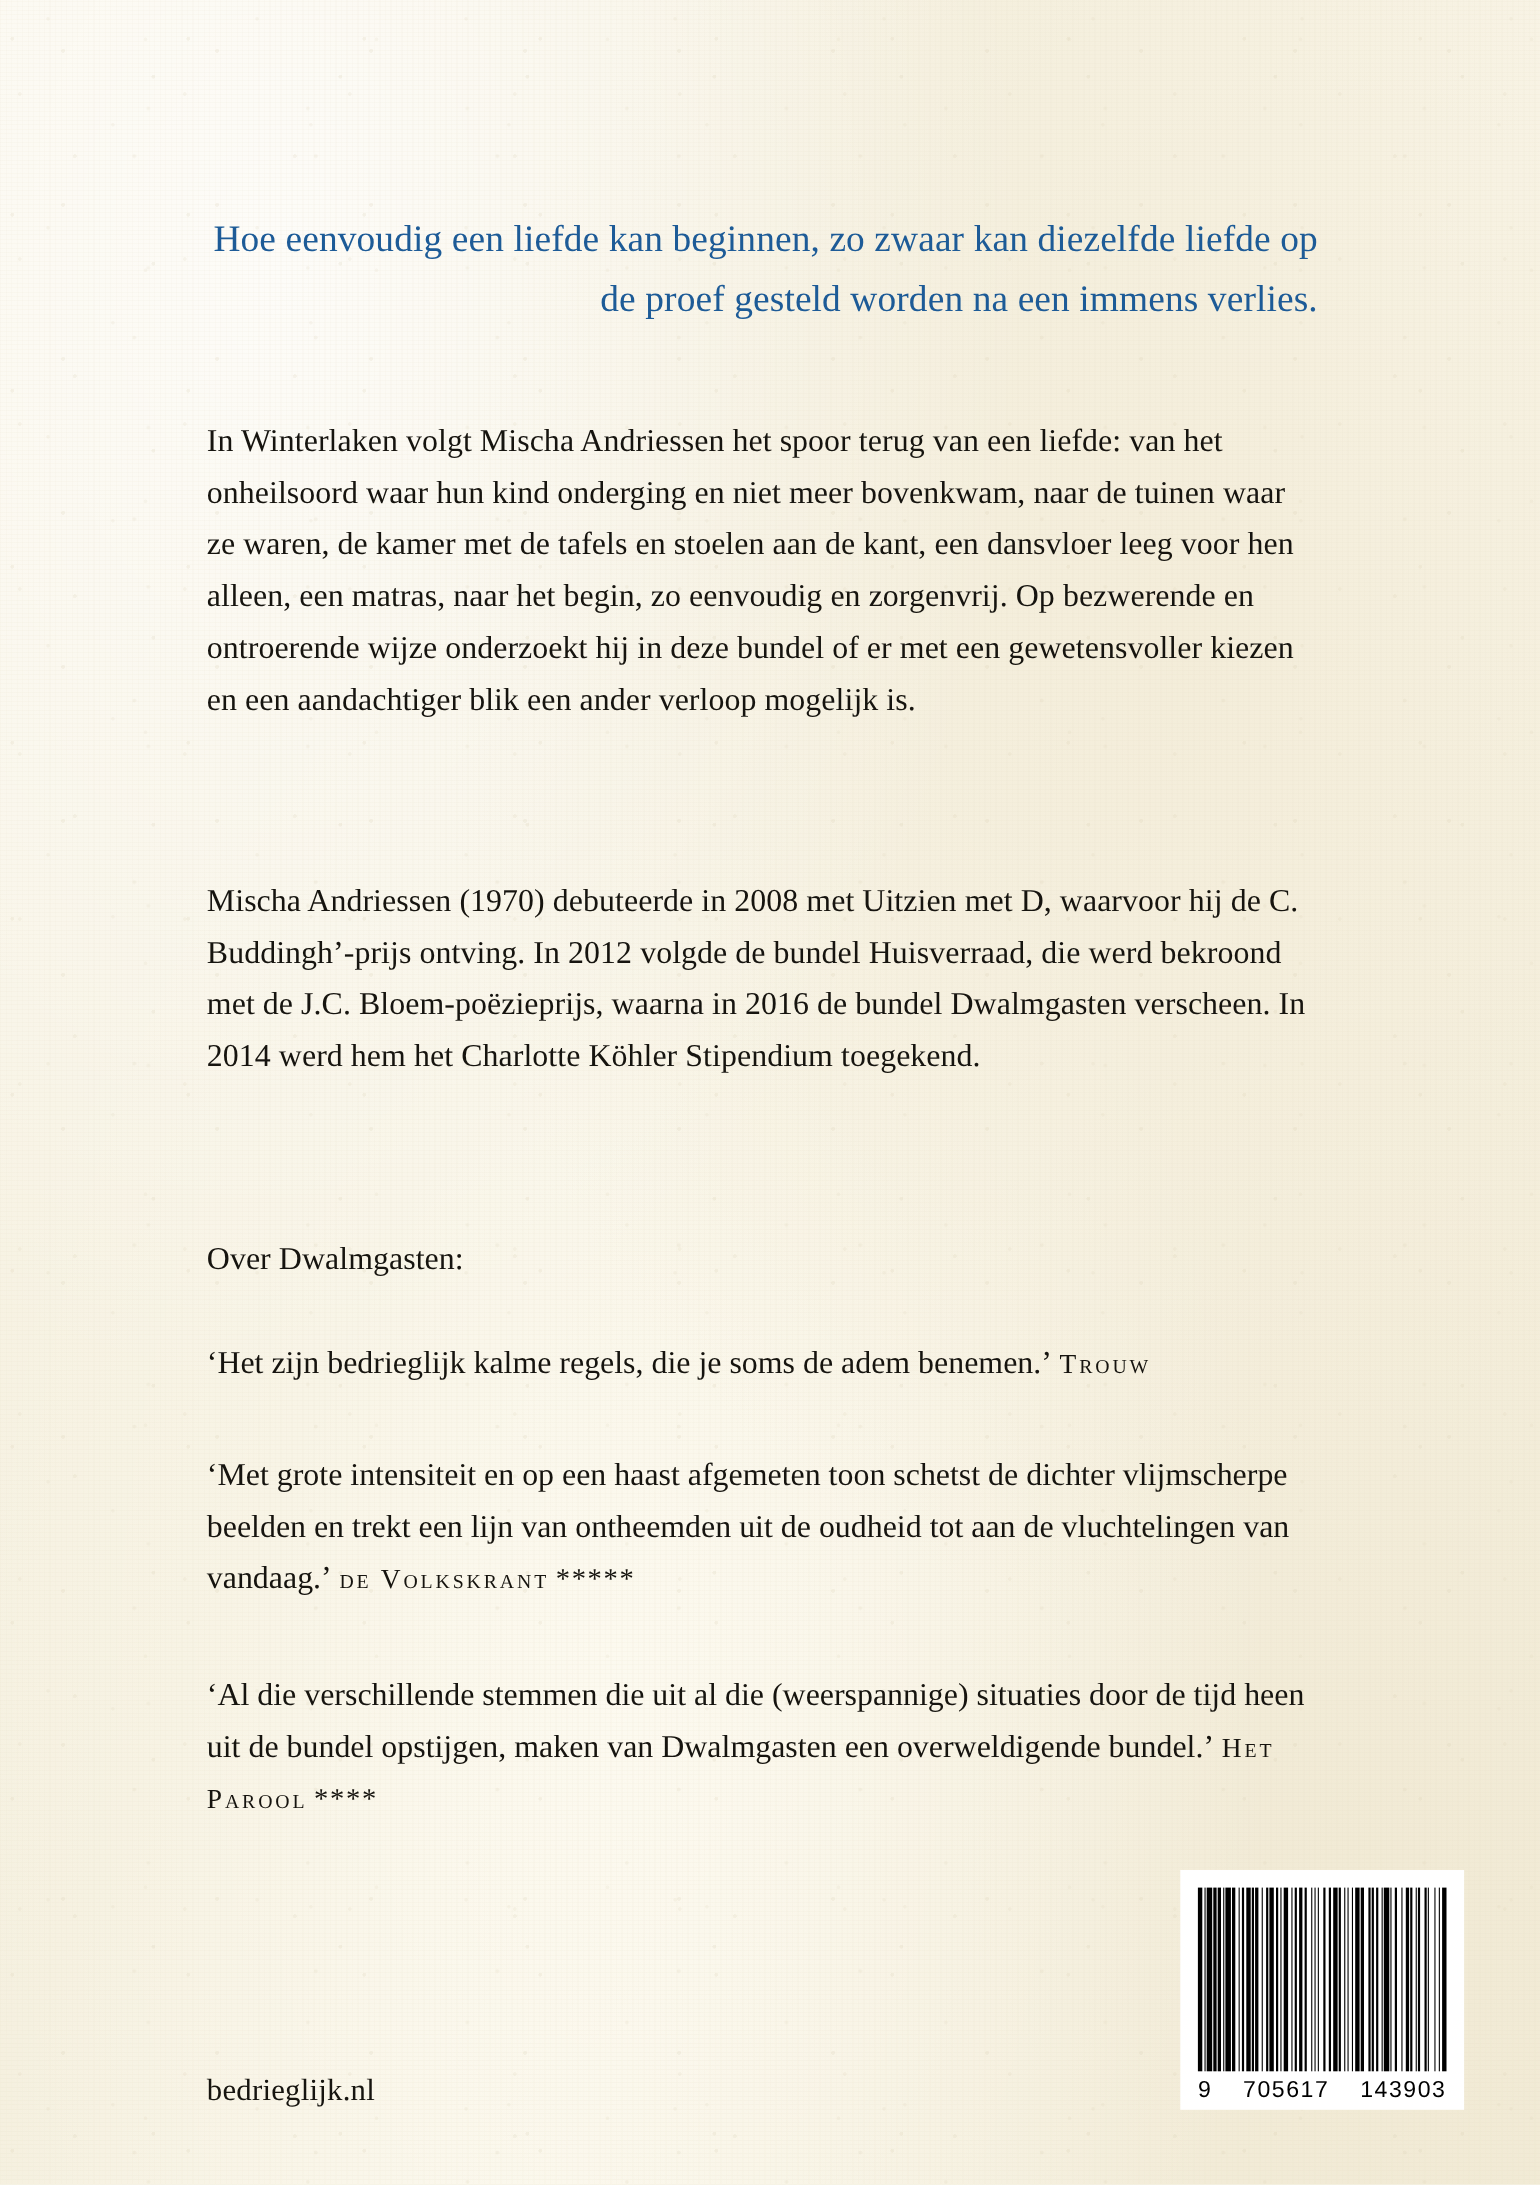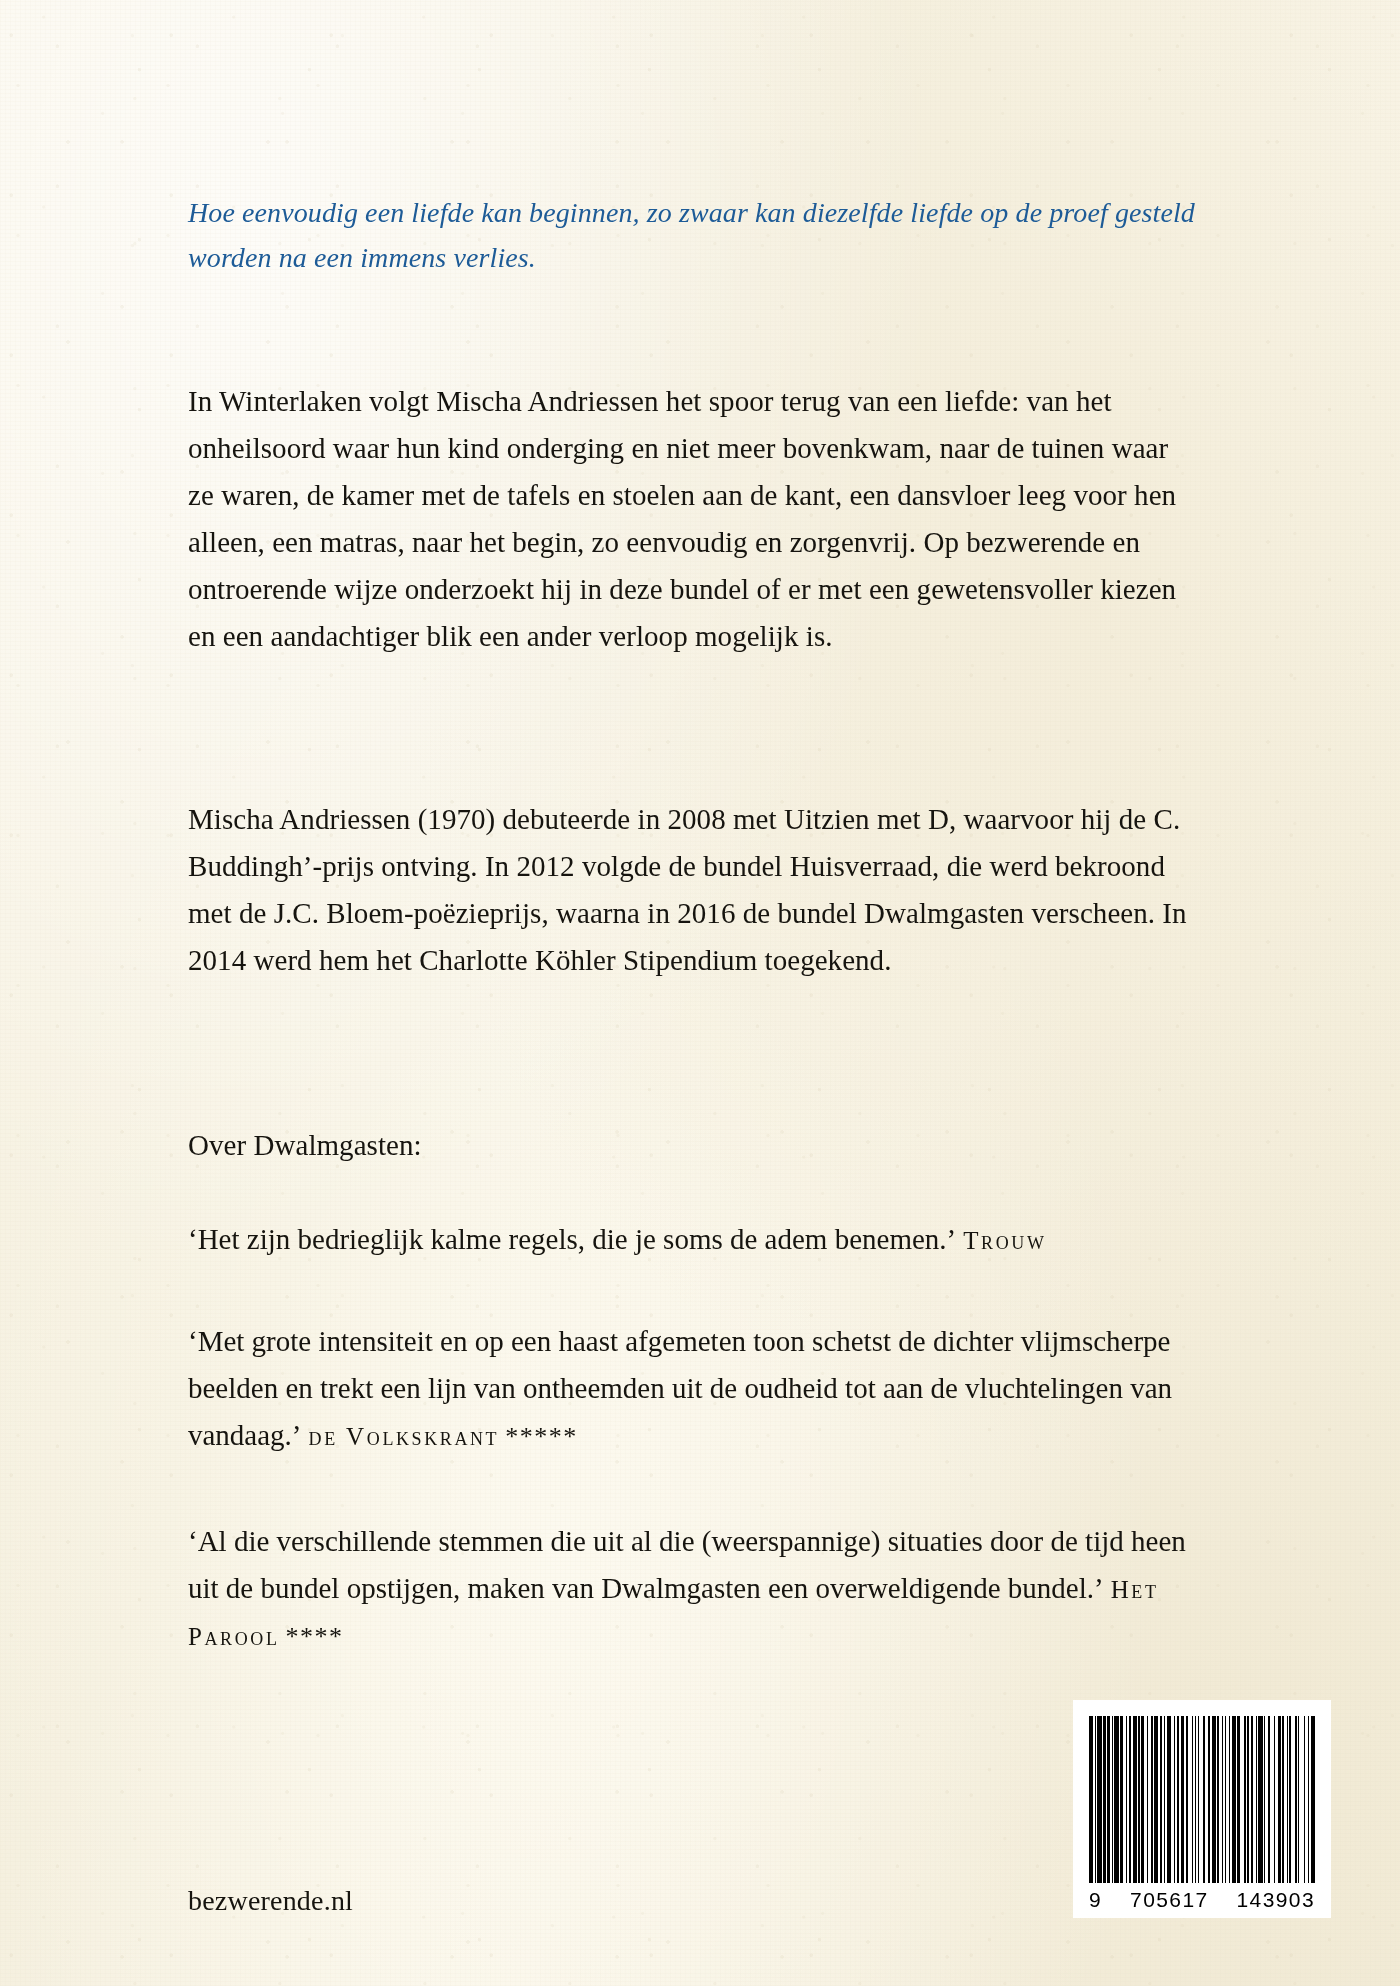--- a/index.html
+++ b/index.html
@@ -67,24 +67,23 @@
     width: 1030px;
     height: 1986px;
   }
 
   .tagline {
     position: absolute;
     top: 190px;
     left: 0;
     width: 1010px;
     color: #1d5b97;
-    font-style: italic;
-    font-size: 28px;
+    font-size: 34px;
     line-height: 1.62;
-    text-align: left;
+    text-align: right;
     letter-spacing: .1px;
   }
 
   .body-block {
     position: absolute;
     left: 0;
     width: 1010px;
     color: #16140f;
     font-size: 29px;
     line-height: 1.62;
@@ -207,21 +206,21 @@
     <div class="review-block" id="review-2">
       <span>‘Met grote intensiteit en op een haast afgemeten toon schetst de dichter vlijmscherpe beelden en trekt een lijn van ontheemden uit de oudheid tot aan de vluchtelingen van vandaag.’</span><span class="source">de Volkskrant</span><span class="stars">*****</span>
     </div>
 
     <div class="review-block" id="review-3">
       <span>‘Al die verschillende stemmen die uit al die (weerspannige) situaties door de tijd heen uit de bundel opstijgen, maken van </span><span class="ital">Dwalmgasten</span><span> een overweldigende bundel.’</span><span class="source">Het Parool</span><span class="stars">****</span>
     </div>
 
   </div>
 
-  <div id="publisher-url">bezwerende.nl</div>
+  <div id="publisher-url">bedrieglijk.nl</div>
 
   <div id="barcode-box">
     <div id="barcode-bars">
         <i style="width: 6.3px; background: rgb(0, 0, 0);"></i>
         <i style="width: 2.1px; background: transparent;"></i>
         <i style="width: 2.1px; background: rgb(0, 0, 0);"></i>
         <i style="width: 2.1px; background: transparent;"></i>
         <i style="width: 6.3px; background: rgb(0, 0, 0);"></i>
         <i style="width: 2.1px; background: transparent;"></i>
         <i style="width: 4.2px; background: rgb(0, 0, 0);"></i>

